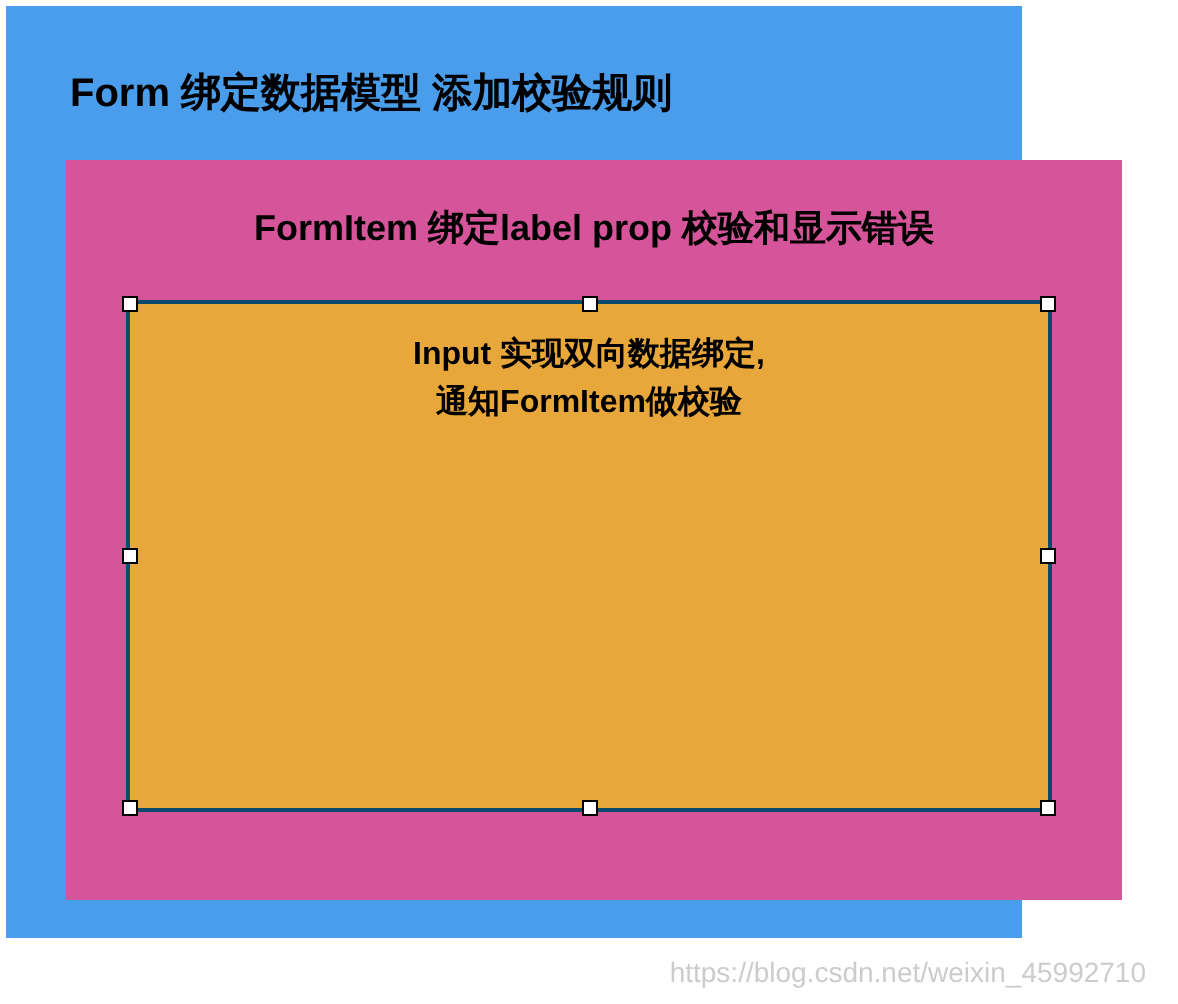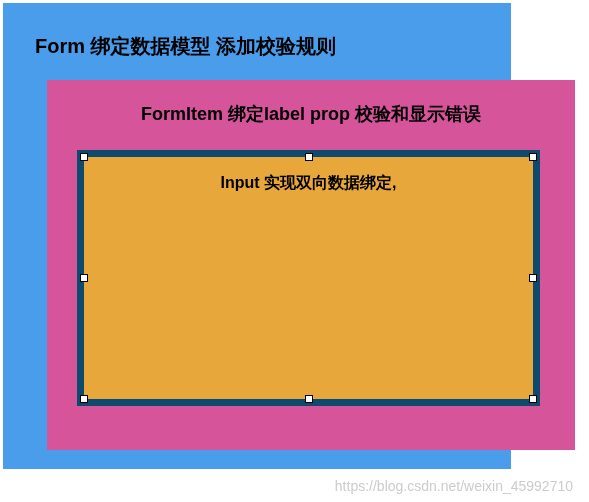--- a/index.html
+++ b/index.html
@@ -27,34 +27,34 @@
       color: #000;
       font-size: 20px;
       font-weight: bold;
       margin-bottom: 20px;
       padding-left: 8px;
     }
     .middle-box {
       background: #d65499;
       width: 528px;
       height: 370px;
-      margin-left: 20px;
+      margin-left: 6px;
       padding: 22px 30px 30px 30px;
       position: relative;
     }
     .formitem-title {
       color: #000;
       font-size: 18px;
       font-weight: bold;
       text-align: center;
       margin-bottom: 24px;
     }
     .inner-box {
       background: #e8a73a;
-      border: 7px solid #0c4a6e;
+      border: 2px solid #0c4a6e;
       width: 463px;
       height: 256px;
       position: relative;
       padding-top: 14px;
     }
     .input-title {
       color: #000;
       font-size: 16px;
       font-weight: bold;
       text-align: center;
@@ -89,20 +89,21 @@
 
 <div class="outer-box">
   <div class="form-title">Form  绑定数据模型 添加校验规则</div>
 
   <div class="middle-box">
     <div class="formitem-title">FormItem 绑定label prop  校验和显示错误</div>
 
     <div class="inner-box">
       <div class="input-title">
         <span>Input 实现双向数据绑定,</span><br>
+        <span>通知FormItem做校验</span>
       </div>
 
       <div class="handle h-tl"></div>
       <div class="handle h-tm"></div>
       <div class="handle h-tr"></div>
       <div class="handle h-ml"></div>
       <div class="handle h-mr"></div>
       <div class="handle h-bl"></div>
       <div class="handle h-bm"></div>
       <div class="handle h-br"></div>

